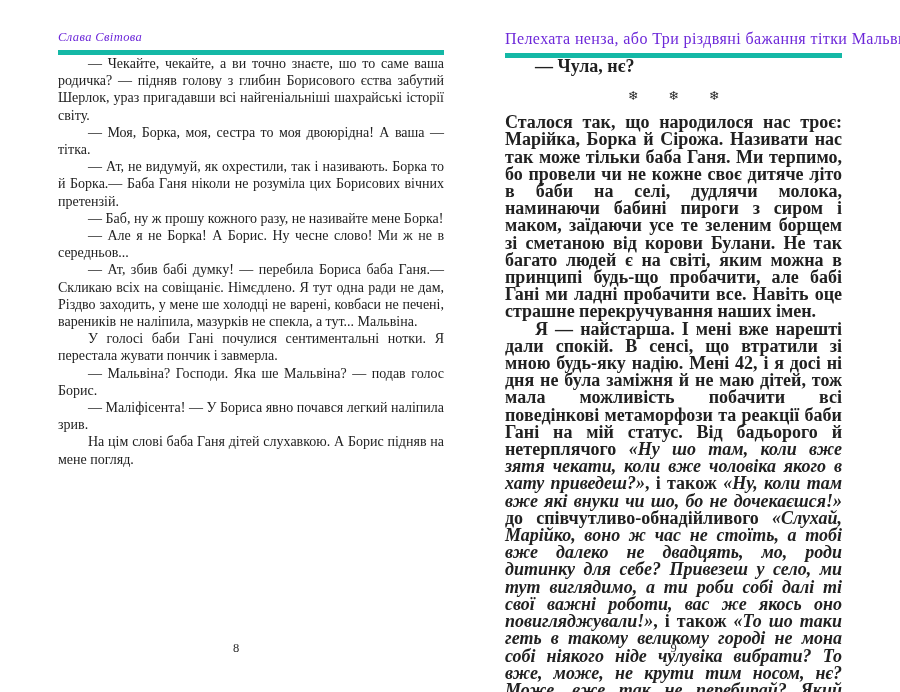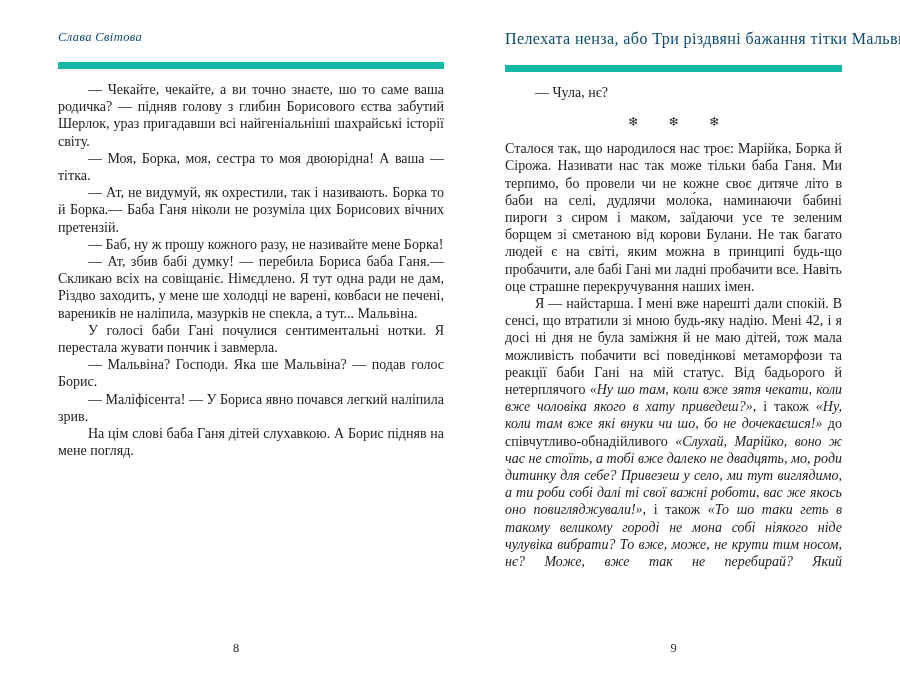--- a/index.html
+++ b/index.html
@@ -11,32 +11,32 @@
     overflow: hidden;
   }
   .spread { position: relative; width: 900px; height: 692px; background: #ffffff; }
 
   .page { position: absolute; top: 30px; }
   .page-left  { left: 58px;  width: 386px; }
   .page-right { left: 505px; width: 337px; }
 
   .running-header {
     font-size: 12.5px;
-    color: #0c4a6e;
+    color: #6d28d9;
     letter-spacing: 0.4px;
-    padding-bottom: 17px;
-    border-bottom: 7px solid #14b8a6;
+    padding-bottom: 5px;
+    border-bottom: 5px solid #14b8a6;
     white-space: nowrap;
   }
   .page-left  .running-header { font-style: italic; text-align: left; }
   .page-right .running-header { font-style: normal; text-align: left; font-size: 16px; }
 
-  .page-body { margin-top: 12px; text-align: justify; }
+  .page-body { text-align: justify; }
   .page-left  .page-body { font-size: 14px;   line-height: 17.2px; }
-  .page-right .page-body { font-size: 14px; line-height: 17.2px; }
+  .page-right .page-body { font-size: 18px; line-height: 17.2px; font-weight: bold; }
 
   .para { margin: 0; text-indent: 30px; }
   .para.flush { text-indent: 0; }
   .para.cont { text-align-last: justify; }
   .it { font-style: italic; }
   .rm { font-style: normal; }
 
   .section-separator {
     text-align: center;
     font-family: "DejaVu Sans", sans-serif;
@@ -62,20 +62,21 @@
 
 <div class="spread">
 
   <div class="page page-left">
     <div class="running-header">Слава Світова</div>
     <div class="page-body">
         <p class="para"><span class="rm">— Чекайте, чекайте, а ви точно знаєте, шо то саме ваша родичка? — підняв голову з глибин Борисового єства забутий Шерлок, ураз пригадавши всі найгеніальніші шахрайські історії світу.</span></p>
         <p class="para"><span class="rm">— Моя, Борка, моя, сестра то моя двоюрідна! А ваша — тітка.</span></p>
         <p class="para"><span class="rm">— Ат, не видумуй, як охрестили, так і називають. Борка то й Борка.— Баба Ганя ніколи не розуміла цих Борисових вічних претензій.</span></p>
         <p class="para"><span class="rm">— Баб, ну ж прошу кожного разу, не називайте мене Борка!</span></p>
+        <p class="para"><span class="rm">— Але я не Борка! А Борис. Ну чесне слово! Ми ж не в середньов...</span></p>
         <p class="para"><span class="rm">— Ат, збив бабі думку! — перебила Бориса баба Ганя.— Скликаю всіх на совіщаніє. Німєдлено. Я тут одна ради не дам, Різдво заходить, у мене ше холодці не варені, ковбаси не печені, вареників не наліпила, мазурків не спекла, а тут... Мальвіна.</span></p>
         <p class="para"><span class="rm">У голосі баби Гані почулися сентиментальні нотки. Я перестала жувати пончик і завмерла.</span></p>
         <p class="para"><span class="rm">— Мальвіна? Господи. Яка ше Мальвіна? — подав голос Борис.</span></p>
         <p class="para"><span class="rm">— Маліфісента! — У Бориса явно почався легкий наліпила зрив.</span></p>
         <p class="para"><span class="rm">На цім слові баба Ганя дітей слухавкою. А Борис підняв на мене погляд.</span></p>
       </div>
   </div>
 
   <div class="page page-right">
     <div class="running-header">Пелехата ненза, або Три різдвяні бажання тітки Мальви</div>

